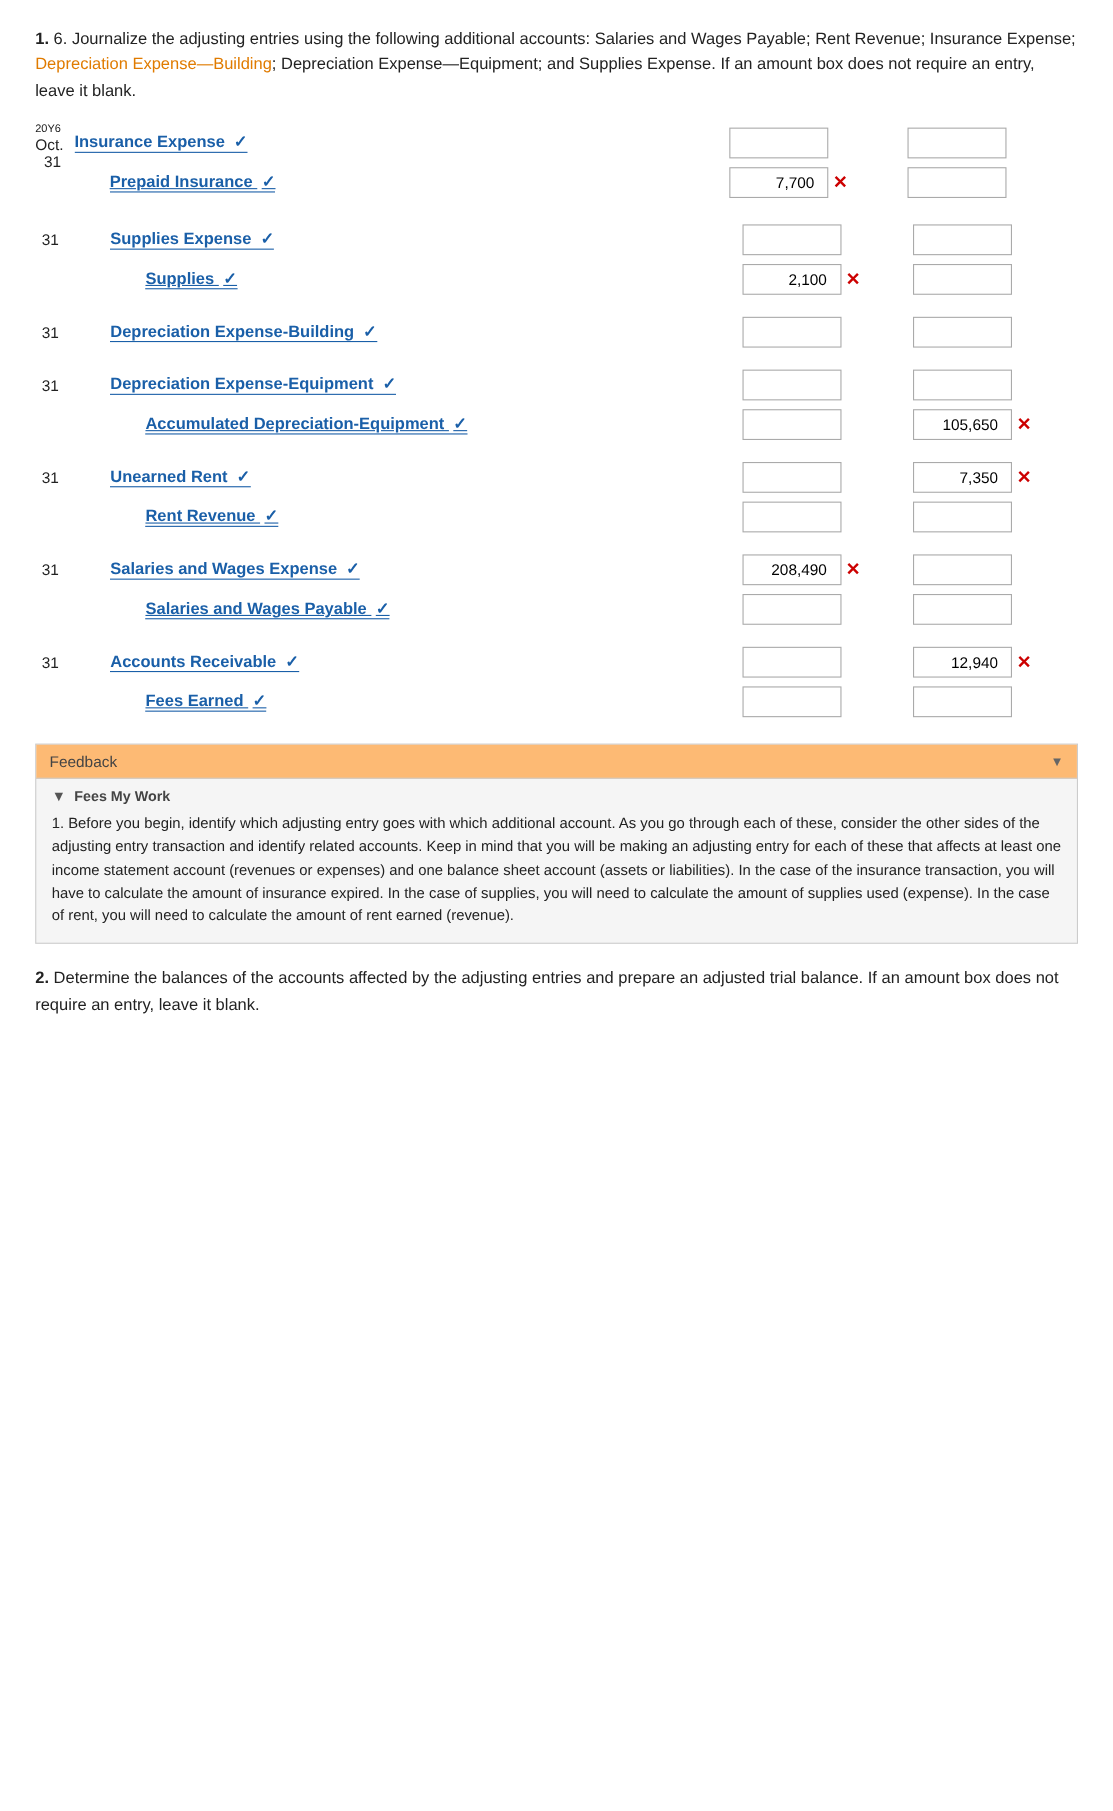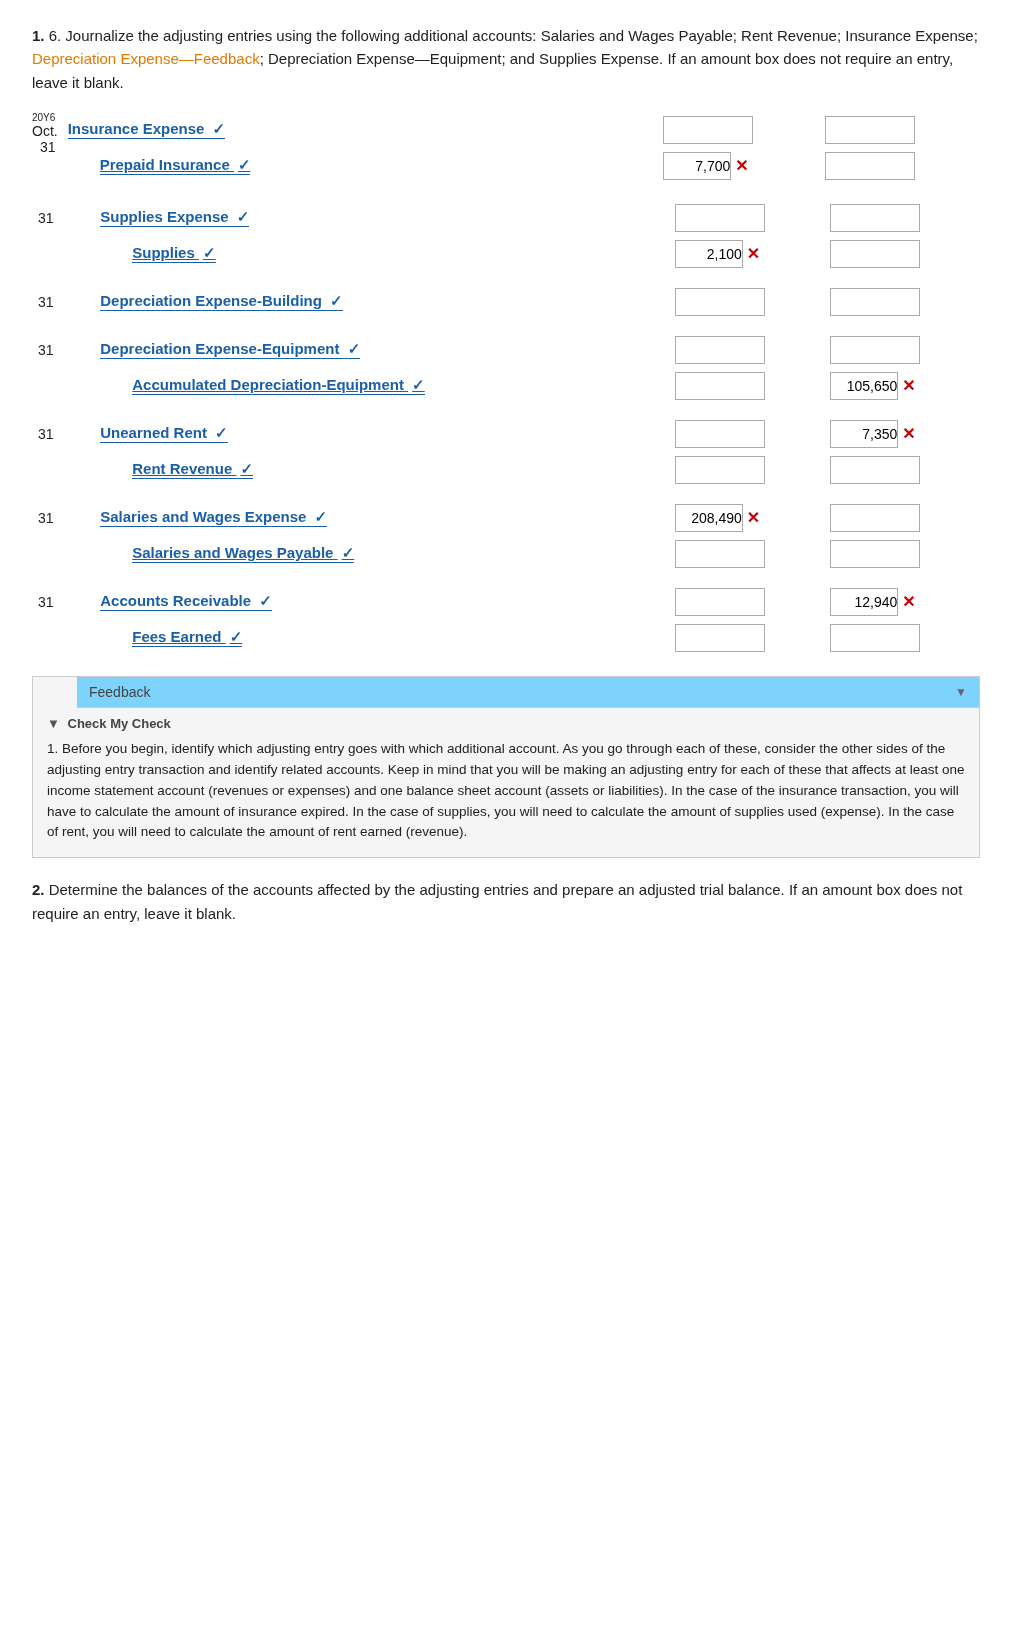--- a/index.html
+++ b/index.html
@@ -37,27 +37,27 @@
       cursor: pointer;
     }
     .account-name.indented { margin-left: 32px; text-decoration: underline; }
     .checkmark { color: #1a5fa8; margin-left: 4px; }
     .amount-box {
       display: flex;
       align-items: center;
       gap: 4px;
     }
     .amount-input {
-      width: 68px;
+      width: 90px;
       height: 28px;
       border: 1px solid #aaa;
       background: #fff;
       font-size: 14px;
       text-align: right;
-      padding: 0 0;
+      padding: 0 12px;
     }
     .x-mark {
       color: #c00;
       font-weight: bold;
       font-size: 16px;
     }
     .empty-input {
       width: 90px;
       height: 28px;
       border: 1px solid #aaa;
@@ -67,26 +67,25 @@
       border: 1px solid #ccc;
       background: #f5f5f5;
       margin-top: 16px;
       margin-bottom: 18px;
     }
     .feedback-header {
       display: flex;
       justify-content: space-between;
       align-items: center;
       padding: 7px 12px;
-      background: #7dd3fc;
+      background: #fdba74;
       border-bottom: 1px solid #ccc;
       font-size: 14px;
       color: #444;
       cursor: pointer;
-      margin-left: 44px;
     }
     .feedback-chevron { font-size: 12px; color: #666; }
     .check-my-work {
       padding: 8px 14px 4px 14px;
       font-size: 13px;
       color: #444;
       font-weight: bold;
     }
     .check-my-work-triangle { color: #555; margin-right: 4px; }
     .feedback-body {
@@ -99,21 +98,21 @@
       margin-top: 20px;
       line-height: 1.55;
     }
     .section-number { font-weight: bold; }
   </style>
 </head>
 <body>
 
 <p class="intro-text">
   <strong>1.</strong>
-  <span>6. Journalize the adjusting entries using the following additional accounts: Salaries and Wages Payable; Rent Revenue; Insurance Expense; </span><span class="orange">Depreciation Expense—Feedback</span><span>; Depreciation Expense—Equipment; and Supplies Expense. If an amount box does not require an entry, leave it blank.</span>
+  <span>6. Journalize the adjusting entries using the following additional accounts: Salaries and Wages Payable; Rent Revenue; Insurance Expense; </span><span class="orange">Depreciation Expense—Building</span><span>; Depreciation Expense—Equipment; and Supplies Expense. If an amount box does not require an entry, leave it blank.</span>
 </p>
 
 <div style="display:flex; align-items:flex-start; gap:4px; margin-bottom:6px;">
   <div>
     <div style="font-size:10px;">20Y6</div>
     <div style="font-size:14px;">Oct.</div>
     <div style="font-size:14px; padding-left:8px;">31</div>
   </div>
 
   <div style="flex:1;">
@@ -367,21 +366,21 @@
   </table>
 
 <div class="feedback-section" style="margin-top:20px;">
   <div class="feedback-header">
     <span>Feedback</span>
     <span class="feedback-chevron">▼</span>
   </div>
   <div>
     <div class="check-my-work">
       <span class="check-my-work-triangle">▼</span>
-      <span>Check My Check</span>
+      <span>Fees My Work</span>
     </div>
     <div class="feedback-body">1. Before you begin, identify which adjusting entry goes with which additional account. As you go through each of these, consider the other sides of the adjusting entry transaction and identify related accounts. Keep in mind that you will be making an adjusting entry for each of these that affects at least one income statement account (revenues or expenses) and one balance sheet account (assets or liabilities). In the case of the insurance transaction, you will have to calculate the amount of insurance expired. In the case of supplies, you will need to calculate the amount of supplies used (expense). In the case of rent, you will need to calculate the amount of rent earned (revenue).</div>
   </div>
 </div>
 
 <p class="section2">
   <span class="section-number">2.</span>
   <span> Determine the balances of the accounts affected by the adjusting entries and prepare an adjusted trial balance. If an amount box does not require an entry, leave it blank.</span>
 </p>
 

